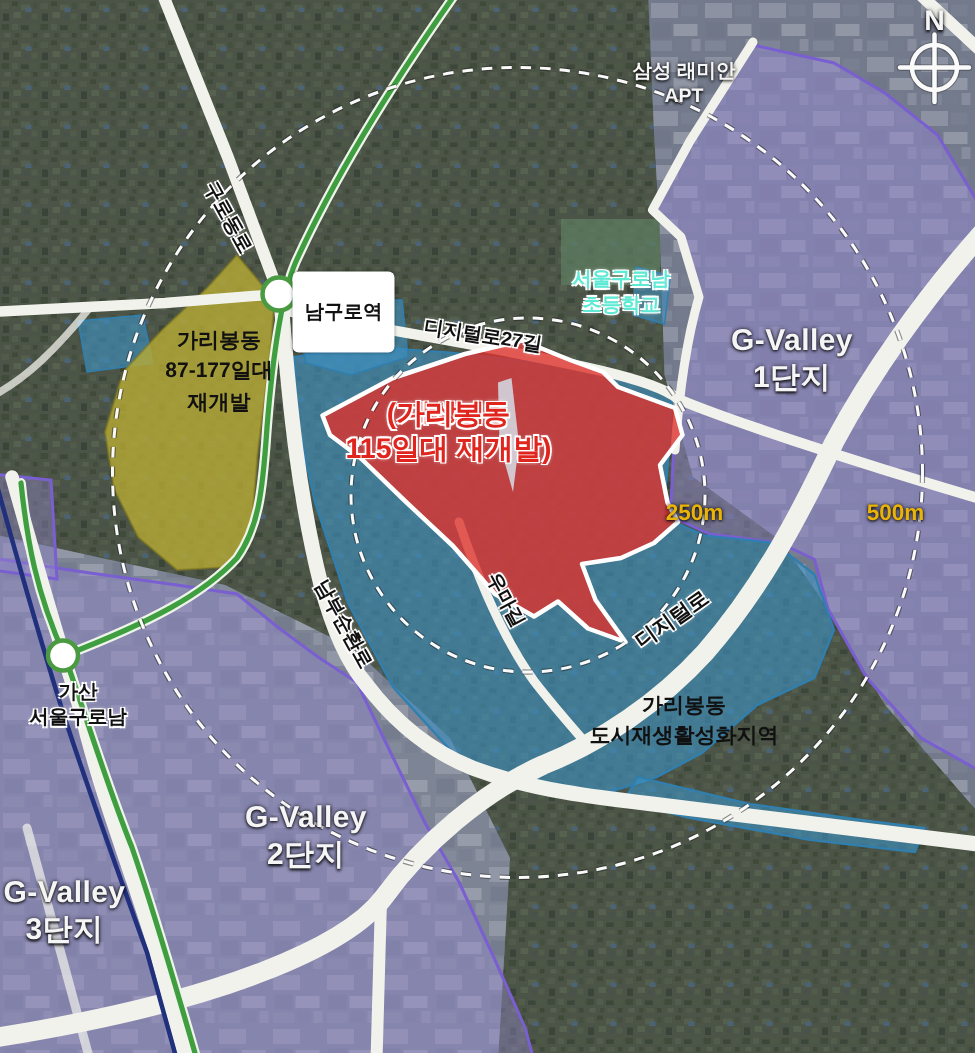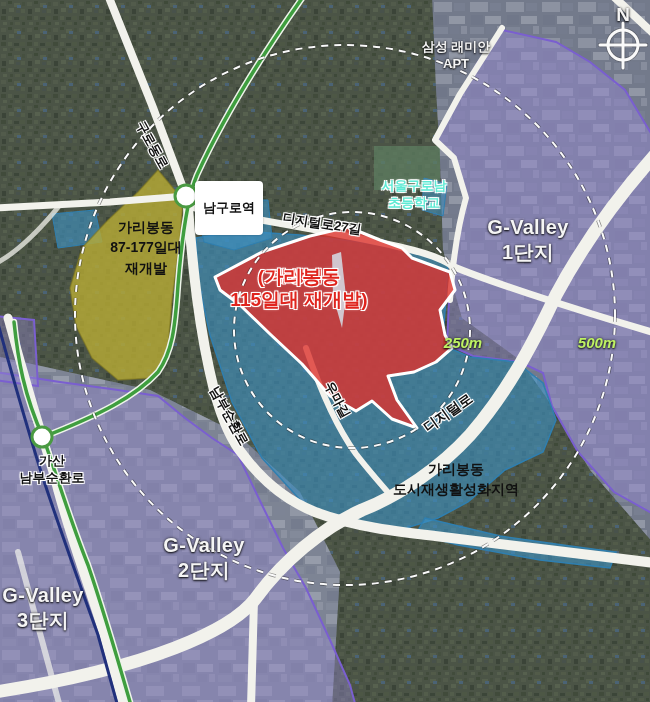--- a/index.html
+++ b/index.html
@@ -12,21 +12,21 @@
   .lbl{
     position:absolute;transform:translate(-50%,-50%);
     text-align:center;white-space:pre-line;line-height:1.25;
     font-weight:bold;color:#111;pointer-events:none;
   }
   .halo-white{text-shadow:-1px -1px 0 #fff,1px -1px 0 #fff,-1px 1px 0 #fff,1px 1px 0 #fff,0 0 3px #fff;}
   .halo-dark{text-shadow:0 1px 2px rgba(0,0,0,.85),0 0 3px rgba(0,0,0,.7);}
   .white-text{color:#f5f5f5;}
   .red-text{color:#e0251e;}
   .blue-text{color:#5eead4;}
-  .ring-label{font-style:italic;font-size:15px;color:#bef264;}
+  .ring-label{font-size:15px;color:#eab308;}
   .road-label{font-size:13px;}
   .gv-label{font-size:20px;letter-spacing:.3px;}
   .station-bubble{
     position:absolute;transform:translate(-50%,-50%);
     background:#fff;border-radius:4px;padding:18px 8px;
     font-weight:bold;font-size:13px;color:#111;white-space:nowrap;
     box-shadow:0 0 2px rgba(0,0,0,.35);
   }
 </style>
 </head>
@@ -162,21 +162,21 @@
 <div class="lbl red-text halo-white" style="left:298px;top:276px;font-size:16px;letter-spacing:2px;">대상지</div>
 <div class="lbl red-text halo-white" style="left:299px;top:289px;font-size:19px;line-height:1.2;">(가리봉동
 115일대 재개발)</div>
 
 <div class="lbl" style="left:456px;top:480px;font-size:14px;line-height:1.4;">가리봉동
 도시재생활성화지역</div>
 
 <div class="station-bubble" style="left:229px;top:208px;">남구로역</div>
 
 <div class="lbl halo-white" style="left:52px;top:470px;font-size:13px;line-height:1.3;">가산
-남부순환로</div>
+서울구로남</div>
 
 <div class="lbl ring-label halo-dark" style="left:463px;top:343px;">250m</div>
 <div class="lbl ring-label halo-dark" style="left:597px;top:343px;">500m</div>
 
 <div class="lbl road-label halo-white" style="left:152px;top:145px;transform:translate(-50%,-50%) rotate(61deg);">구로동로</div>
 <div class="lbl road-label halo-white" style="left:322px;top:224px;transform:translate(-50%,-50%) rotate(9deg);">디지털로27길</div>
 <div class="lbl road-label halo-white" style="left:448px;top:413px;font-size:14px;transform:translate(-50%,-50%) rotate(-35deg);">디지털로</div>
 <div class="lbl road-label halo-white" style="left:229px;top:416px;transform:translate(-50%,-50%) rotate(61deg);">남부순환로</div>
 <div class="lbl road-label halo-white" style="left:337px;top:400px;transform:translate(-50%,-50%) rotate(62deg);">우마길</div>
 

